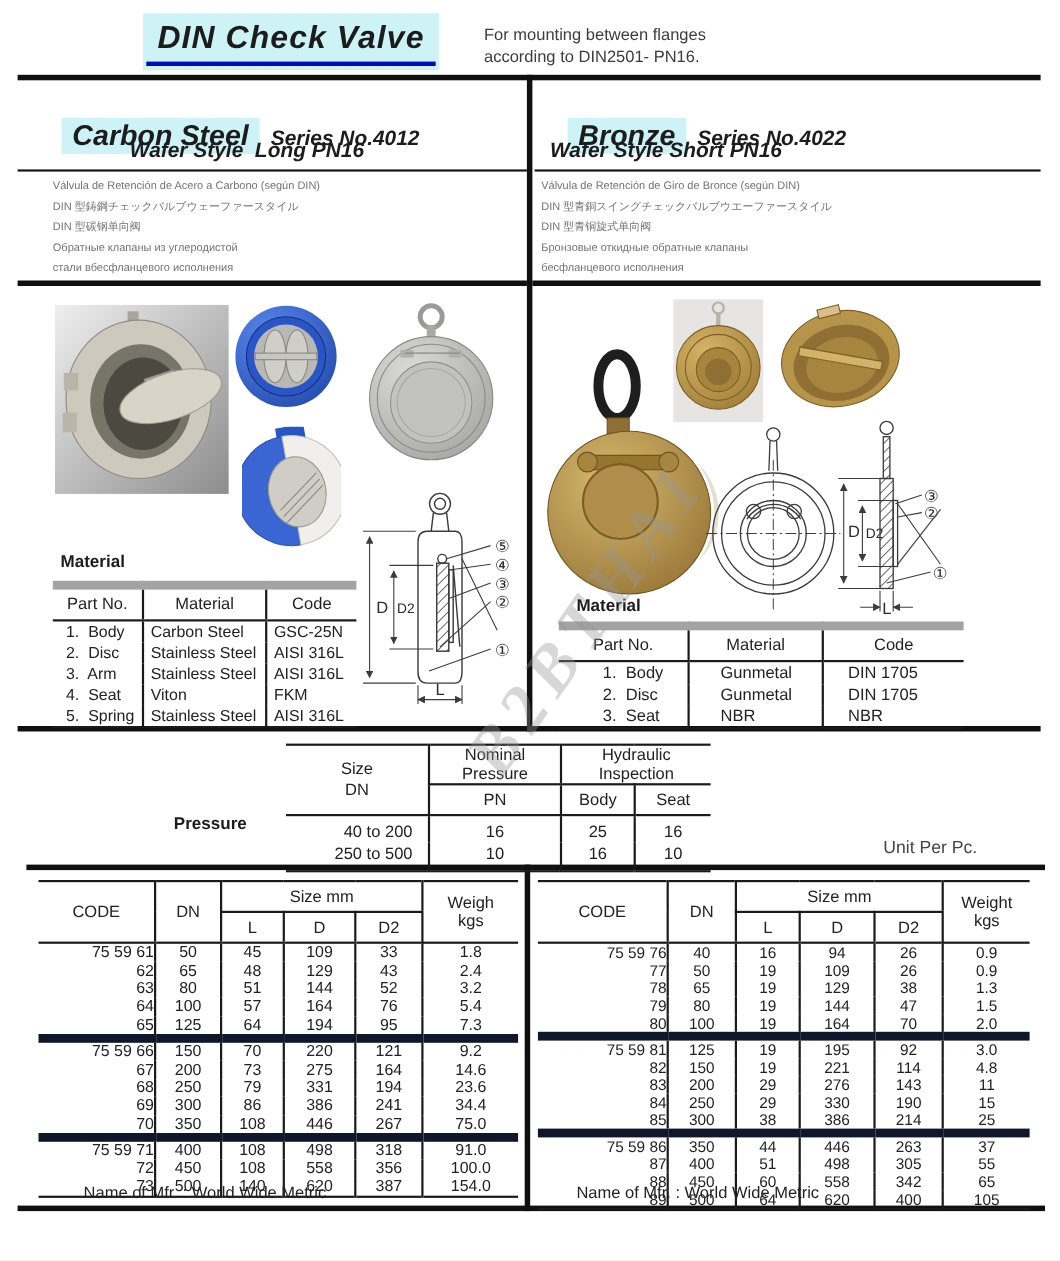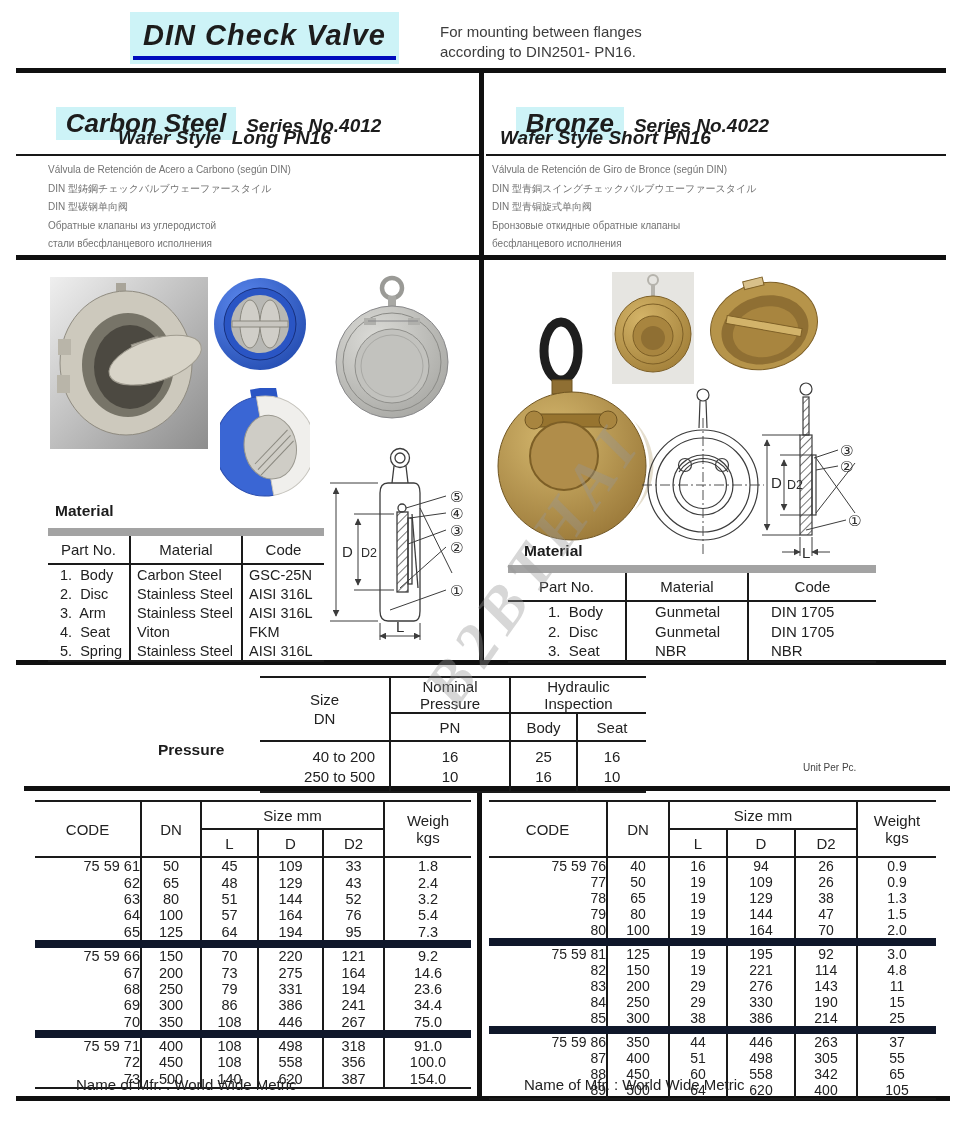--- a/index.html
+++ b/index.html
@@ -74,21 +74,21 @@
   .size-table .weight-hdr { line-height:17px; }
   .size-table tbody td { text-align:center; }
   .size-table tbody td + td { border-left:2px solid #1a1a1a; }
   .size-table tbody tr.group-start td { border-top:8px solid #0f172a; }
   .size-table .code-cell { text-align:right; padding-right:0; white-space:pre; }
   #size-left tbody td { height:16.4px; font-size:14.5px; }
   #size-right tbody td { height:15.3px; font-size:14px; }
 
   .mfr-note { position:absolute; top:1076px; font-size:15px; color:#222; }
 
-  .unit-note { position:absolute; left:803px; top:762px; font-size:10px; color:#444; }
+  .unit-note { position:absolute; left:803px; top:762px; font-size:16px; color:#444; }
 
   .watermark { position:absolute; left:468px; top:648px; font-family:"Liberation Serif", serif;
     font-style:italic; font-weight:bold; font-size:62px; letter-spacing:9px;
     color:rgba(150,150,150,0.38); transform:rotate(-55deg); transform-origin:left bottom;
     z-index:6; pointer-events:none; white-space:pre; }
 
   .art { position:absolute; }
   .dim-label { font-size:15px; fill:#2c2c2c; font-family:"Liberation Sans", sans-serif; }
   .dim-label.small { font-size:12.5px; }
   .callout { font-size:15px; fill:#2c2c2c; font-family:"DejaVu Sans", sans-serif; }

